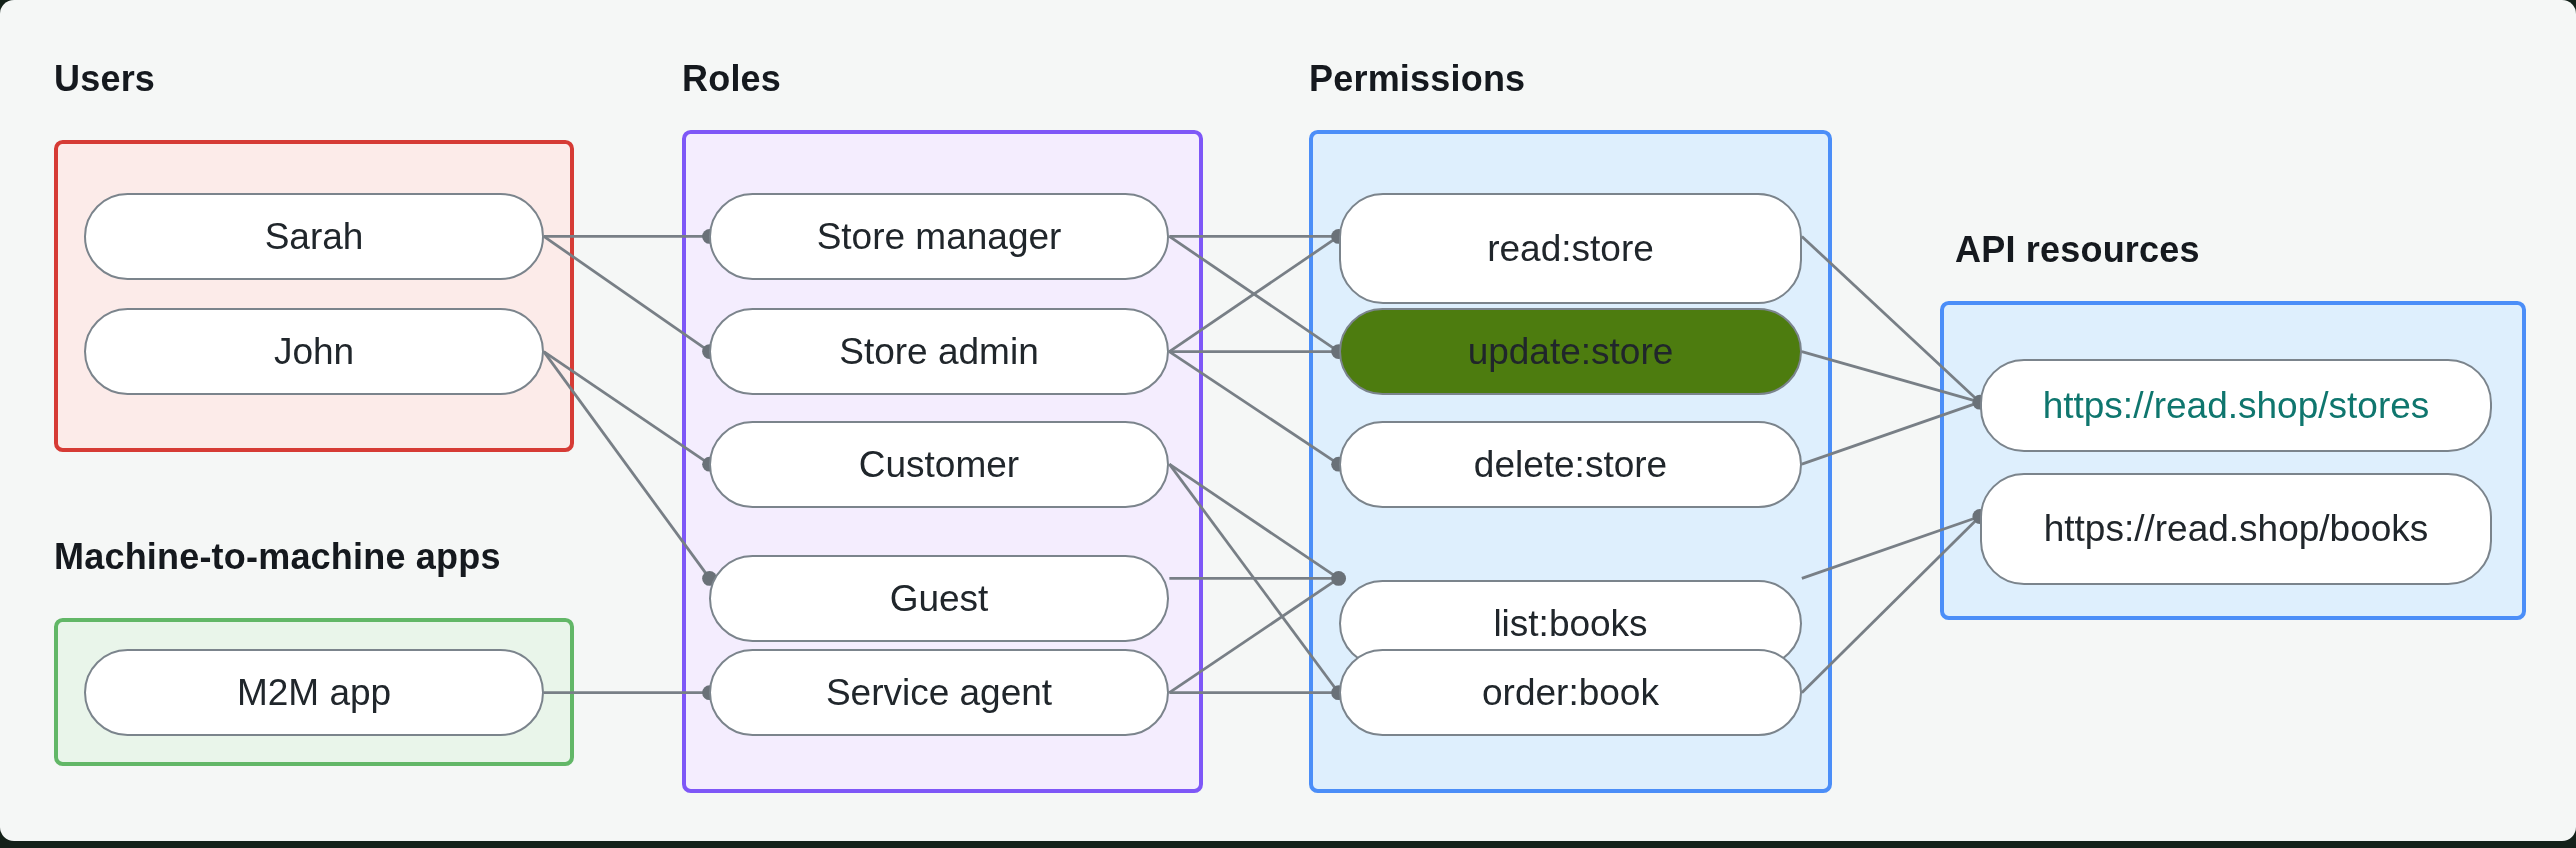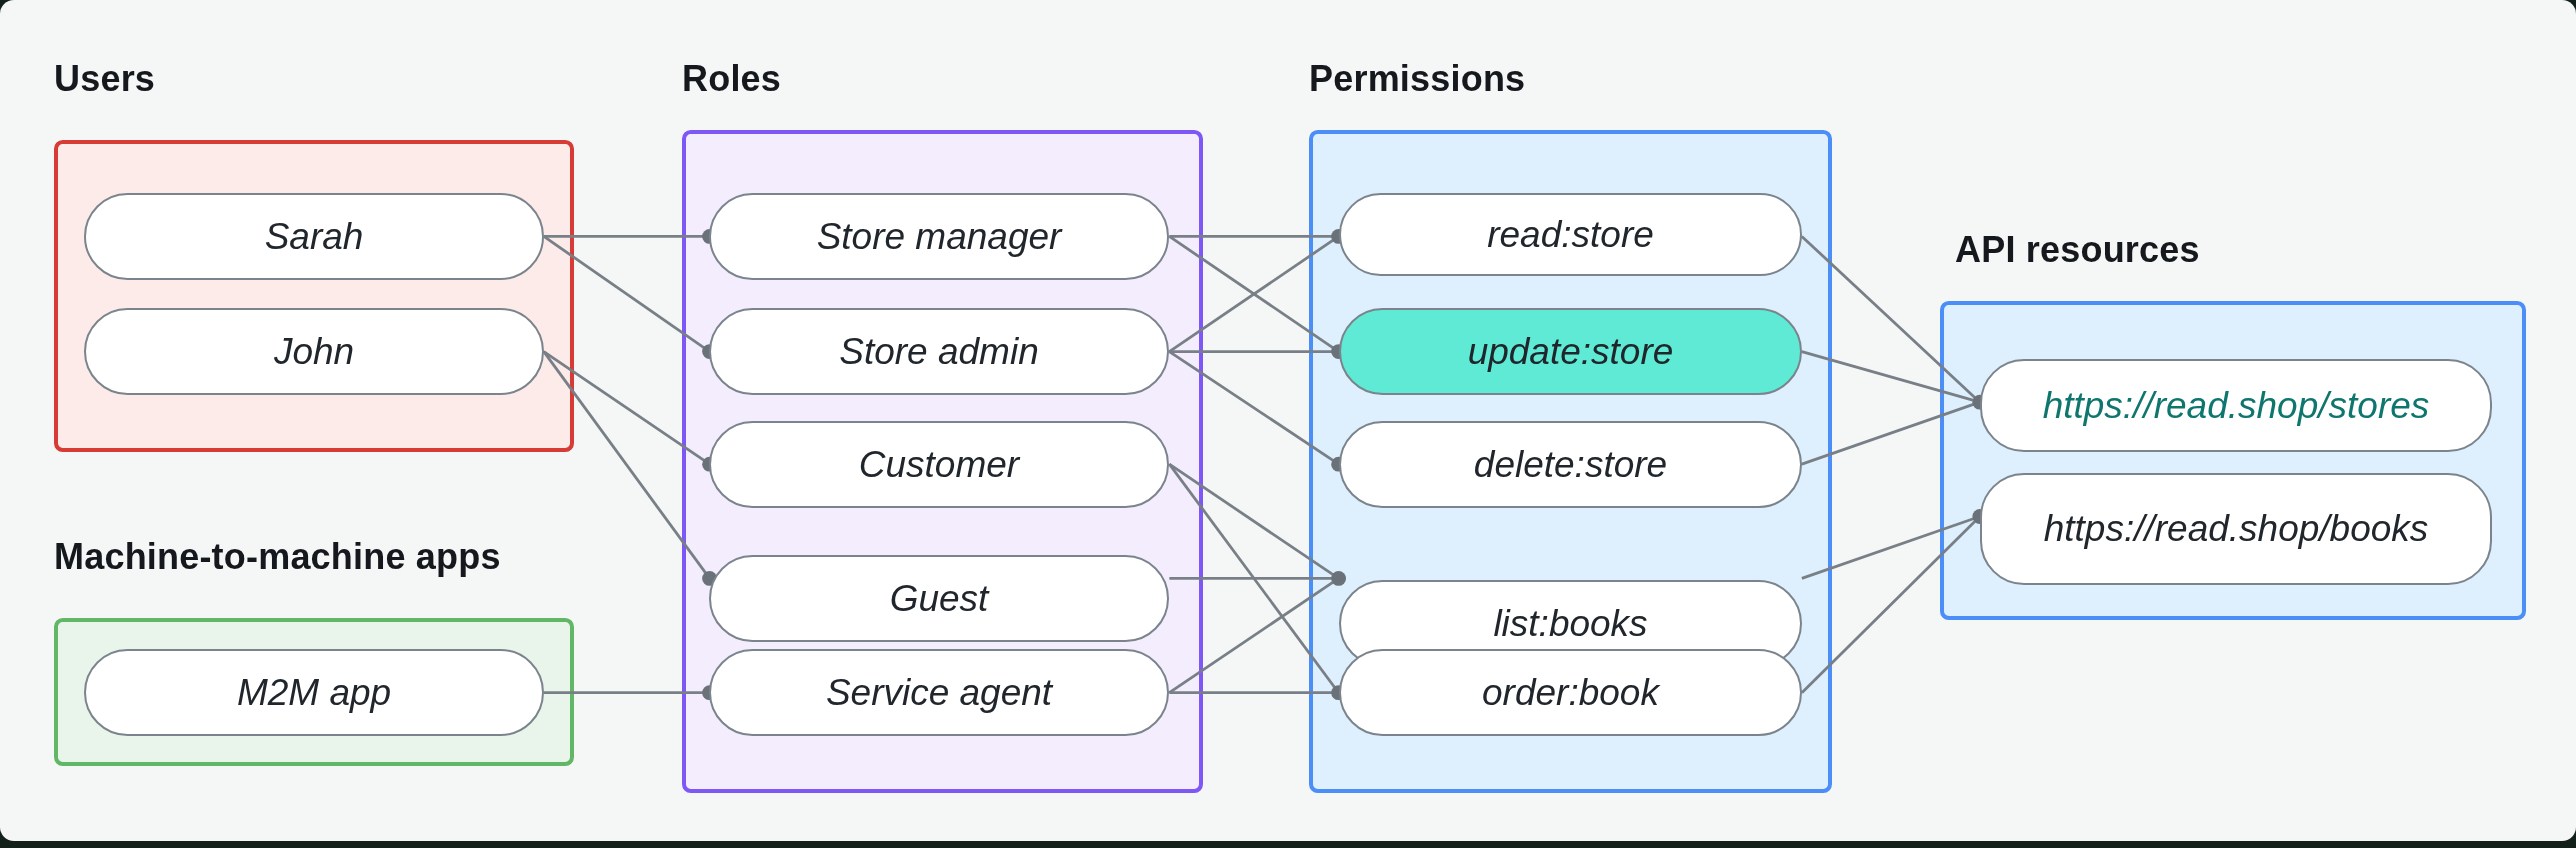--- a/index.html
+++ b/index.html
@@ -49,21 +49,20 @@
     position: absolute;
     box-sizing: border-box;
     background: #ffffff;
     border: 2.4px solid #7b848c;
     display: flex;
     align-items: center;
     justify-content: center;
     font-size: 37px;
     color: #20262b;
     white-space: nowrap;
-    font-style: italic;
   }
 </style>
 </head>
 <body style="background: rgb(20, 33, 26);">
 
 <div class="card" style="background: rgb(245, 247, 246);"></div>
 <div class="diagram" id="diagram">
     <div class="group-box" style="left: 54px; top: 140px; width: 520px; height: 312px; border-color: rgb(214, 59, 53); background: rgb(252, 235, 233);"></div>
     <div class="group-label" style="left: 54px; top: 58px; color: rgb(21, 25, 30);">Users</div>
     <div class="group-box" style="left: 54px; top: 618px; width: 520px; height: 148px; border-color: rgb(98, 183, 103); background: rgb(233, 245, 234);"></div>
@@ -109,21 +108,21 @@
       <circle cx="2269" cy="592" r="8.5" fill="#6a7178"></circle>
     </svg>
     <div class="node-pill" style="left: 84px; top: 193px; width: 460px; height: 87px; border-radius: 44px; border-color: rgb(123, 132, 140); background: rgb(255, 255, 255); color: rgb(32, 38, 43);">Sarah</div>
     <div class="node-pill" style="left: 84px; top: 308px; width: 460px; height: 87px; border-radius: 44px; border-color: rgb(123, 132, 140); background: rgb(255, 255, 255); color: rgb(32, 38, 43);">John</div>
     <div class="node-pill" style="left: 84px; top: 649px; width: 460px; height: 87px; border-radius: 44px; border-color: rgb(123, 132, 140); background: rgb(255, 255, 255); color: rgb(32, 38, 43);">M2M app</div>
     <div class="node-pill" style="left: 709px; top: 193px; width: 460px; height: 87px; border-radius: 44px; border-color: rgb(123, 132, 140); background: rgb(255, 255, 255); color: rgb(32, 38, 43);">Store manager</div>
     <div class="node-pill" style="left: 709px; top: 308px; width: 460px; height: 87px; border-radius: 44px; border-color: rgb(123, 132, 140); background: rgb(255, 255, 255); color: rgb(32, 38, 43);">Store admin</div>
     <div class="node-pill" style="left: 709px; top: 421px; width: 460px; height: 87px; border-radius: 44px; border-color: rgb(123, 132, 140); background: rgb(255, 255, 255); color: rgb(32, 38, 43);">Customer</div>
     <div class="node-pill" style="left: 709px; top: 535px; width: 460px; height: 87px; border-radius: 44px; border-color: rgb(123, 132, 140); background: rgb(255, 255, 255); color: rgb(32, 38, 43); margin-top: 20px;">Guest</div>
     <div class="node-pill" style="left: 709px; top: 649px; width: 460px; height: 87px; border-radius: 44px; border-color: rgb(123, 132, 140); background: rgb(255, 255, 255); color: rgb(32, 38, 43);">Service agent</div>
-    <div class="node-pill" style="left: 1339px; top: 193px; width: 463px; height: 83px; border-radius: 44px; border-color: rgb(123, 132, 140); background: rgb(255, 255, 255); color: rgb(32, 38, 43);">read:store</div>
-    <div class="node-pill" style="left: 1339px; top: 308px; width: 463px; height: 87px; border-radius: 44px; border-color: rgb(123, 132, 140); background: #5eead4; color: rgb(32, 38, 43);">update:store</div>
+    <div class="node-pill" style="left: 1339px; top: 193px; width: 463px; height: 111px; border-radius: 44px; border-color: rgb(123, 132, 140); background: rgb(255, 255, 255); color: rgb(32, 38, 43);">read:store</div>
+    <div class="node-pill" style="left: 1339px; top: 308px; width: 463px; height: 87px; border-radius: 44px; border-color: rgb(123, 132, 140); background: #4d7c0f; color: rgb(32, 38, 43);">update:store</div>
     <div class="node-pill" style="left: 1339px; top: 421px; width: 463px; height: 87px; border-radius: 44px; border-color: rgb(123, 132, 140); background: rgb(255, 255, 255); color: rgb(32, 38, 43);">delete:store</div>
     <div class="node-pill" style="left: 1339px; top: 535px; width: 463px; height: 87px; border-radius: 44px; border-color: rgb(123, 132, 140); background: rgb(255, 255, 255); color: rgb(32, 38, 43); margin-top: 45px;">list:books</div>
     <div class="node-pill" style="left: 1339px; top: 649px; width: 463px; height: 87px; border-radius: 44px; border-color: rgb(123, 132, 140); background: rgb(255, 255, 255); color: rgb(32, 38, 43);">order:book</div>
     <div class="node-pill" style="left: 1980px; top: 359px; width: 512px; height: 93px; border-radius: 44px; border-color: rgb(123, 132, 140); background: rgb(255, 255, 255); color: #0f766e;">https://read.shop/stores</div>
     <div class="node-pill" style="left: 1980px; top: 473px; width: 512px; height: 112px; border-radius: 44px; border-color: rgb(123, 132, 140); background: rgb(255, 255, 255); color: rgb(32, 38, 43);">https://read.shop/books</div>
   </div>
 
 
 </body></html>

